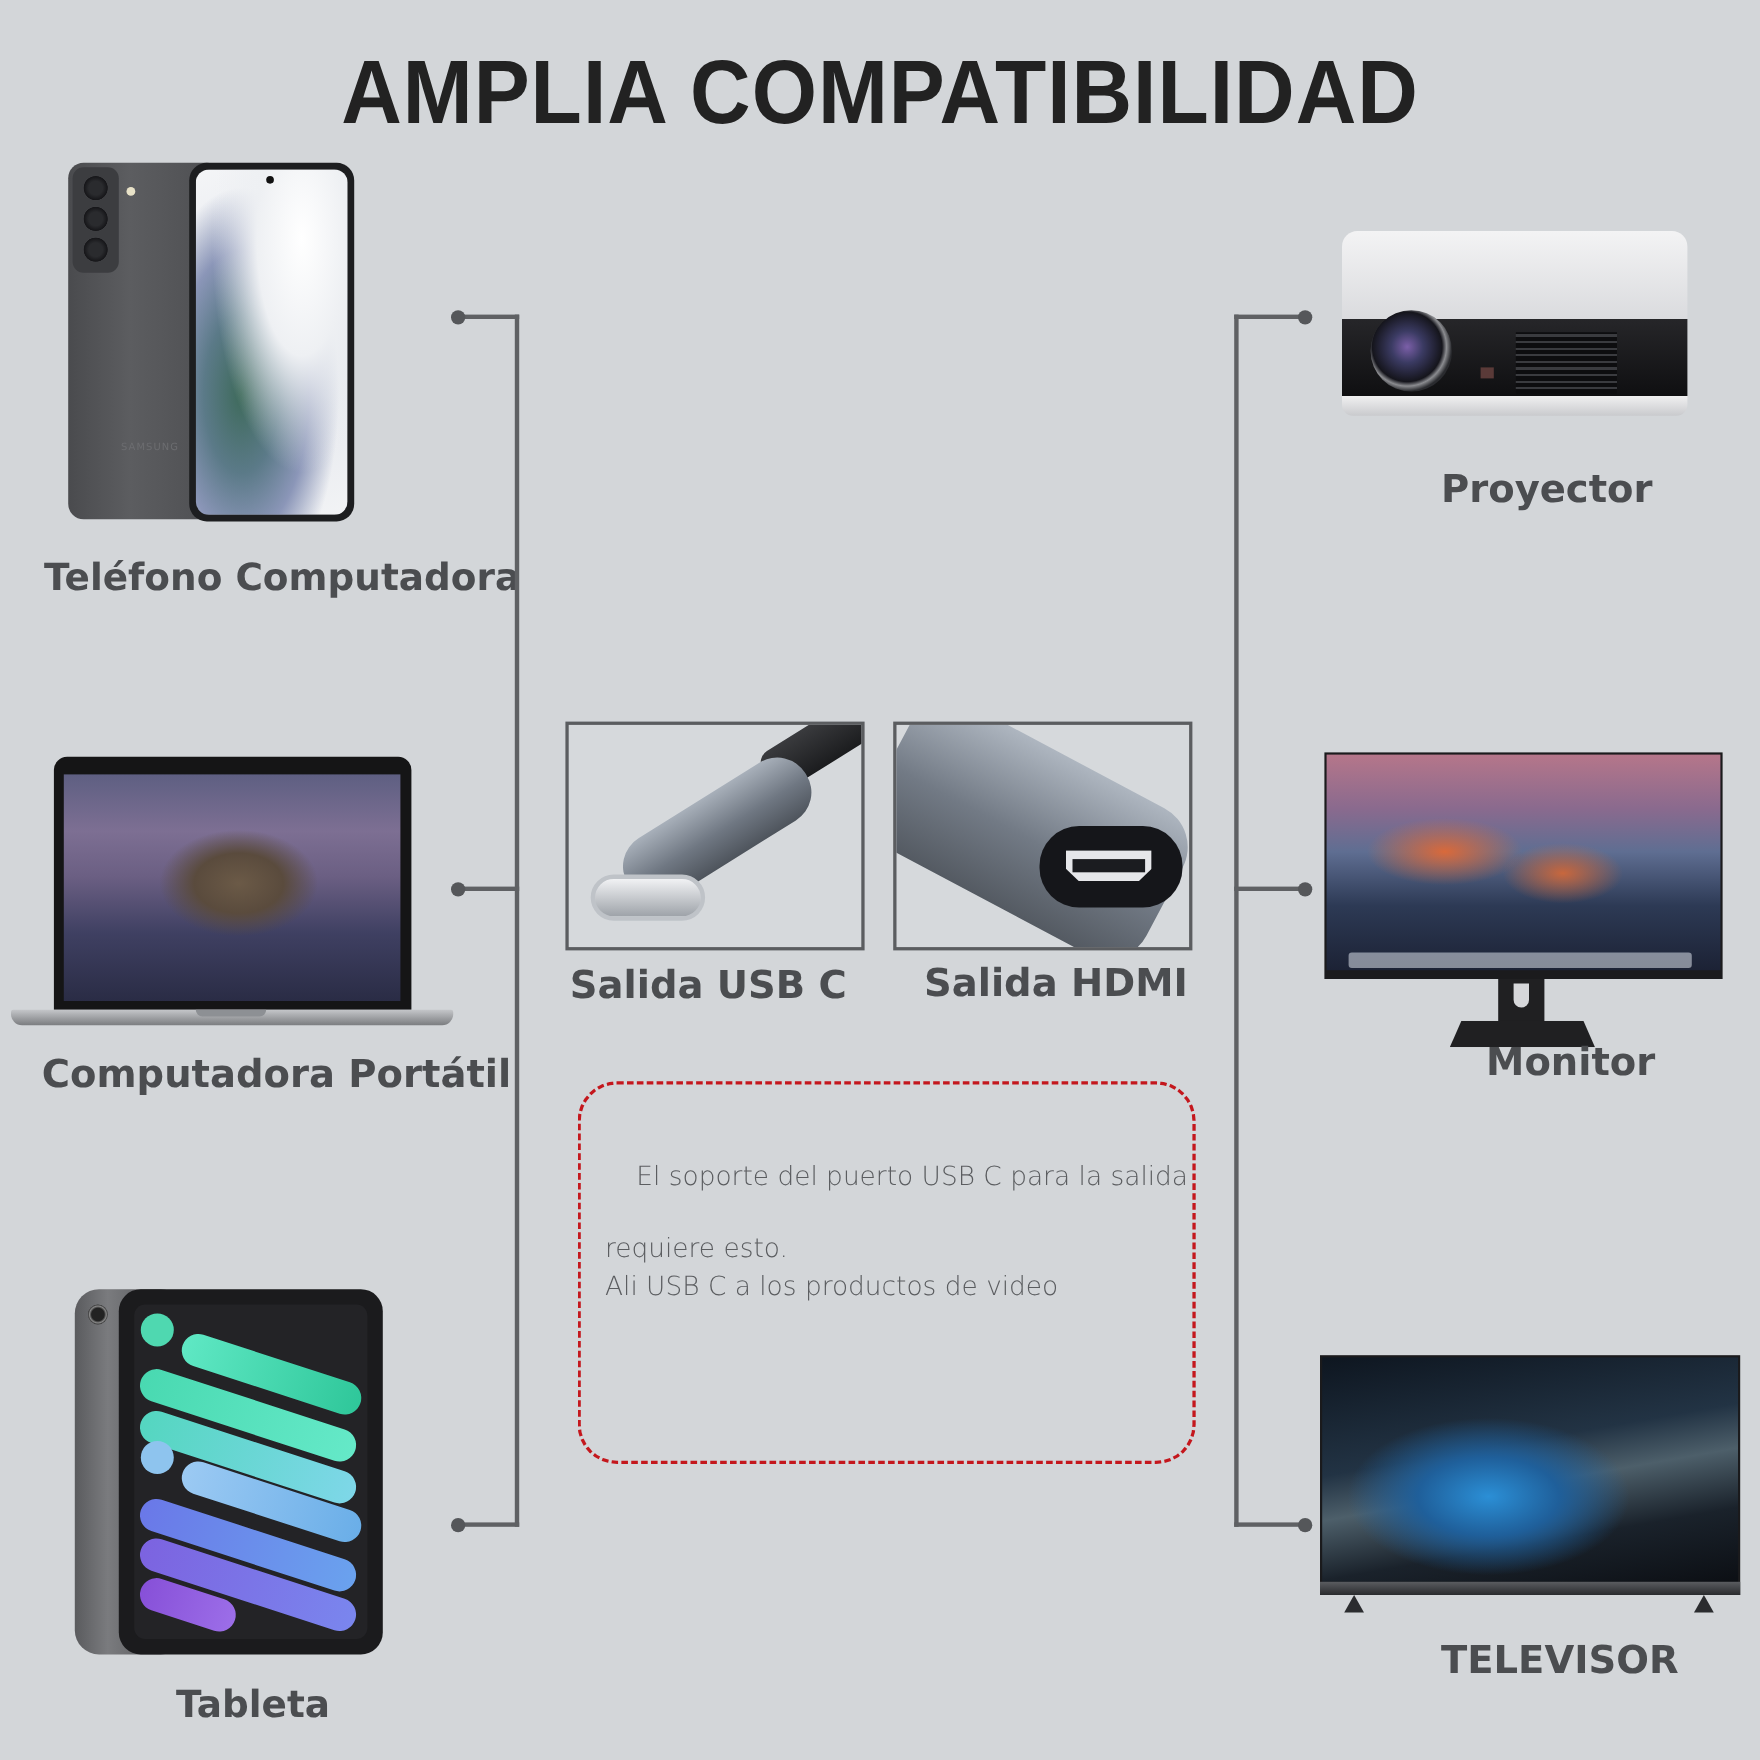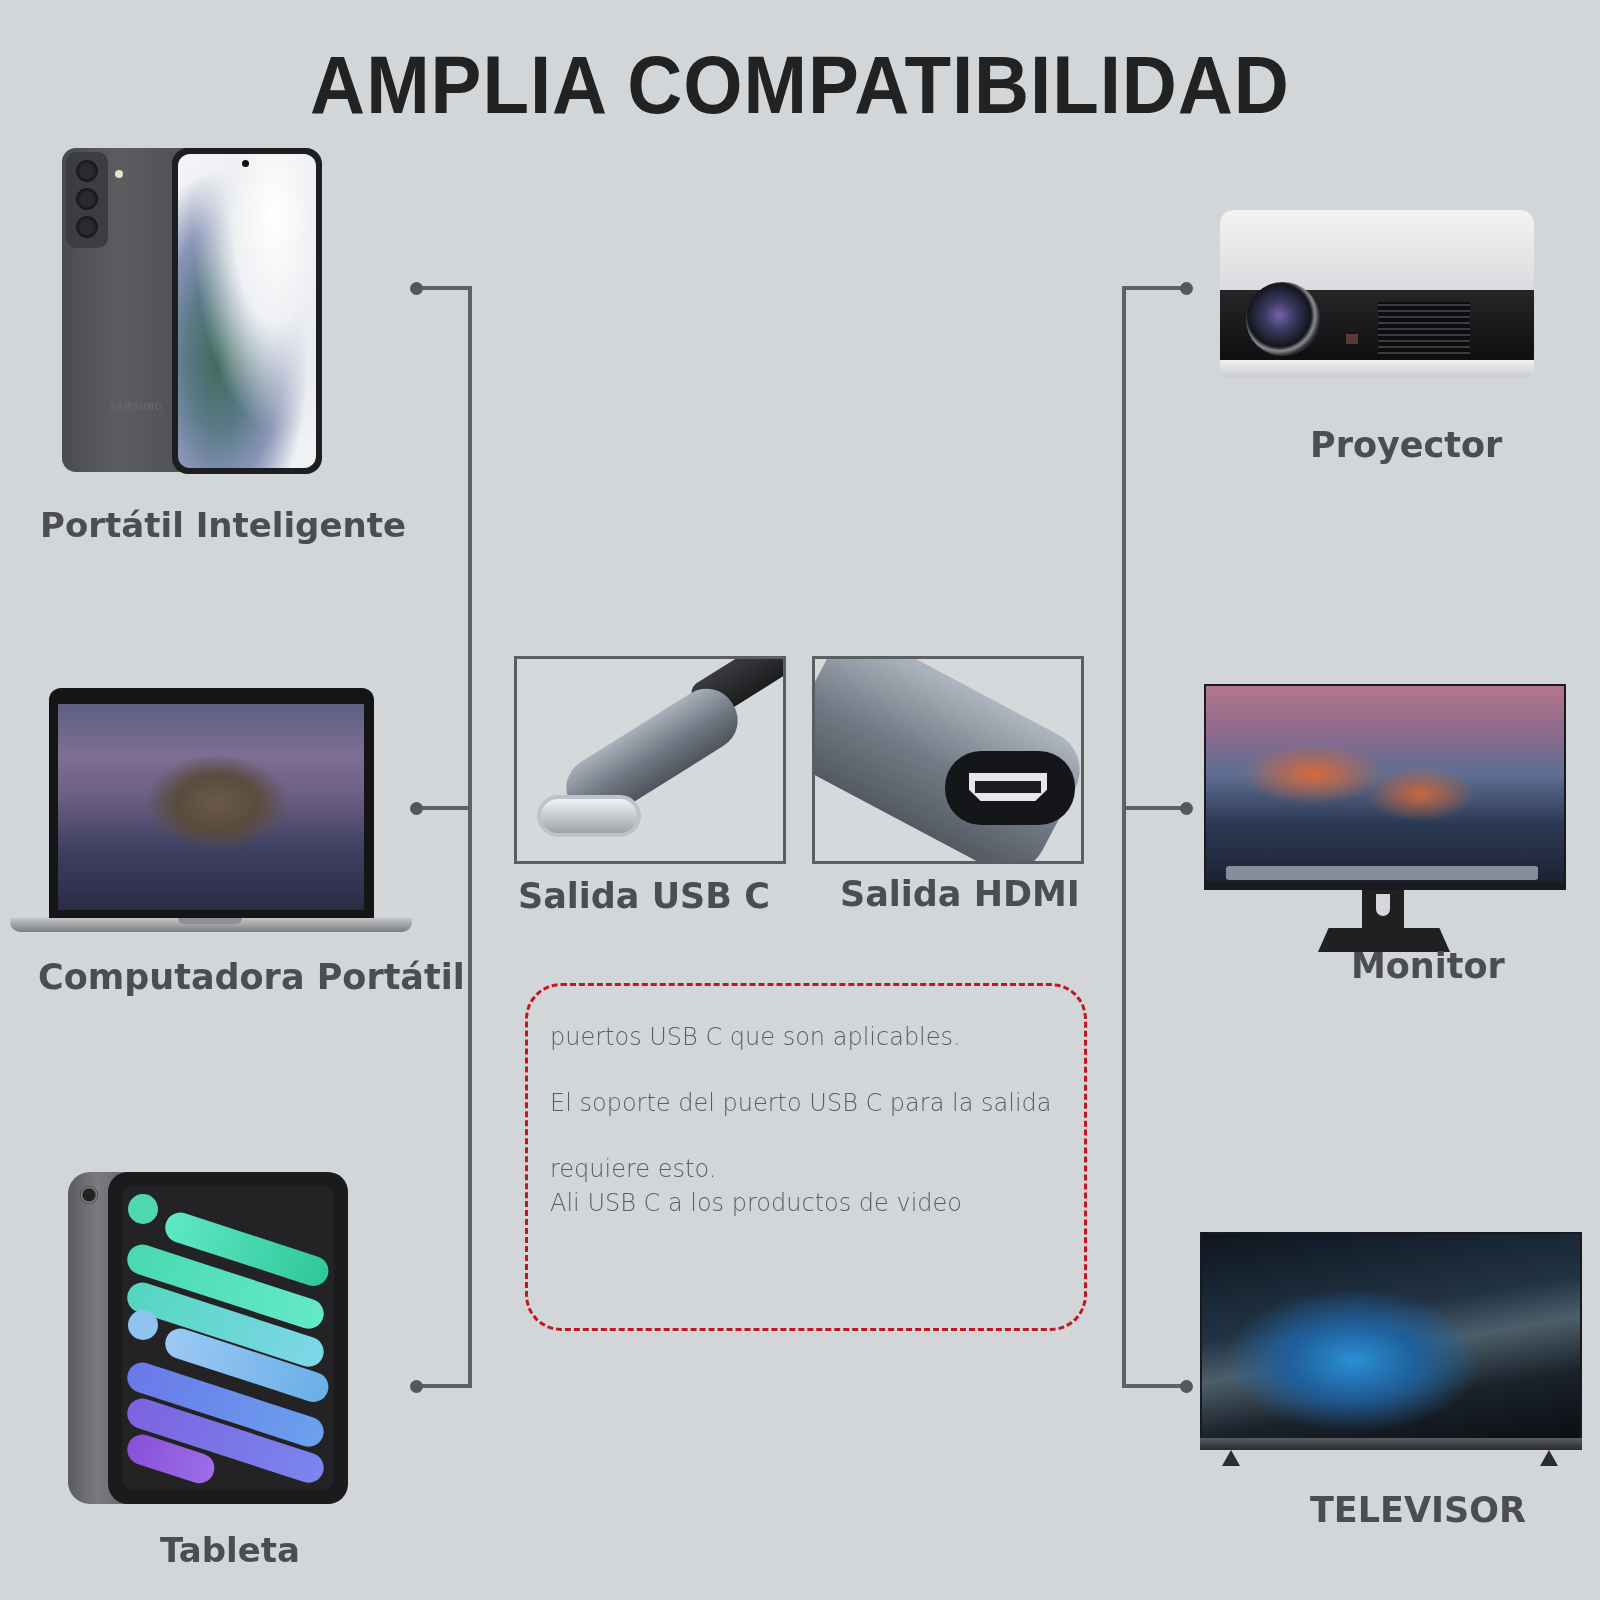--- a/index.html
+++ b/index.html
@@ -111,21 +111,21 @@
   <div class="abs cam-bump" style="left:4px; top:4px; width:42px; height:96px;"></div>
   <div class="abs lens" style="left:14px; top:12px;"></div>
   <div class="abs lens" style="left:14px; top:40px;"></div>
   <div class="abs lens" style="left:14px; top:68px;"></div>
   <div class="abs" style="left:53px; top:22px; width:8px; height:8px; border-radius:50%; background:#e8e2c8;"></div>
   <div class="abs samsung" style="left:48px; top:254px;">SAMSUNG</div>
   <div class="abs phone-front" style="left:110px; top:0; width:150px; height:326px;"></div>
   <div class="abs phone-screen" style="left:116px; top:6px; width:138px; height:314px;"></div>
   <div class="abs" style="left:180px; top:12px; width:7px; height:7px; border-radius:50%; background:#111;"></div>
 </div>
-<div class="abs label" style="left:40px; top:505px; font-size:34px;">Portátil Inteligente</div>
+<div class="abs label" style="left:40px; top:505px; font-size:34px;">Teléfono Computadora</div>
 
 <div class="abs" style="left:10px; top:688px; width:405px; height:250px;">
   <div class="abs laptop-lid" style="left:39px; top:0; width:325px; height:230px;"></div>
   <div class="abs laptop-screen" style="left:48px; top:16px; width:306px; height:206px;"></div>
   <div class="abs laptop-base" style="left:0; top:230px; width:402px; height:14px;"></div>
   <div class="abs" style="left:168px; top:230px; width:64px; height:6px; background:#8d9094; border-radius:0 0 6px 6px;"></div>
 </div>
 <div class="abs label" style="left:38px; top:957px; font-size:35px;">Computadora Portátil</div>
 
 <div class="abs" style="left:68px; top:1172px; width:282px; height:334px;">
@@ -165,23 +165,22 @@
   <div class="abs hdmi-body" style="left:-20px; top:20px; width:280px; height:150px; transform:rotate(28deg);"></div>
   <div class="abs hdmi-port" style="left:130px; top:92px; width:130px; height:74px;">
     <div class="abs" style="left:24px; top:22px; width:78px; height:28px; background:#e6e7ea; clip-path:polygon(0 0,100% 0,100% 60%,85% 100%,15% 100%,0 60%);"></div>
     <div class="abs" style="left:30px; top:30px; width:66px; height:12px; background:#1b1c20;"></div>
   </div>
 </div>
 <div class="abs label" style="left:840px; top:874px; font-size:35px;">Salida HDMI</div>
 
 <div class="abs note-box" style="left:525px; top:983px; width:556px; height:342px;"></div>
 <div class="abs note-text" style="left:550px; top:1020px; width:530px;">
-  <div>puertos USB C que son aplicables.</div>
   <div style="height:32px;"></div>
-  <div style="white-space:nowrap;">El soporte del puerto USB C para la salida</div>
+  <div style="white-space:nowrap;text-align:right;">El soporte del puerto USB C para la salida</div>
   <div style="height:32px;"></div>
   <div>requiere esto.</div>
   <div>Ali USB C a los productos de video</div>
 </div>
 
 <div class="abs line" style="left:1122px; top:286px; width:4px; height:1102px;"></div>
 <div class="abs line" style="left:1122px; top:286px; width:62px; height:4px;"></div>
 <div class="abs dot" style="left:1180px; top:282px;"></div>
 <div class="abs line" style="left:1122px; top:806px; width:62px; height:4px;"></div>
 <div class="abs dot" style="left:1180px; top:802px;"></div>

